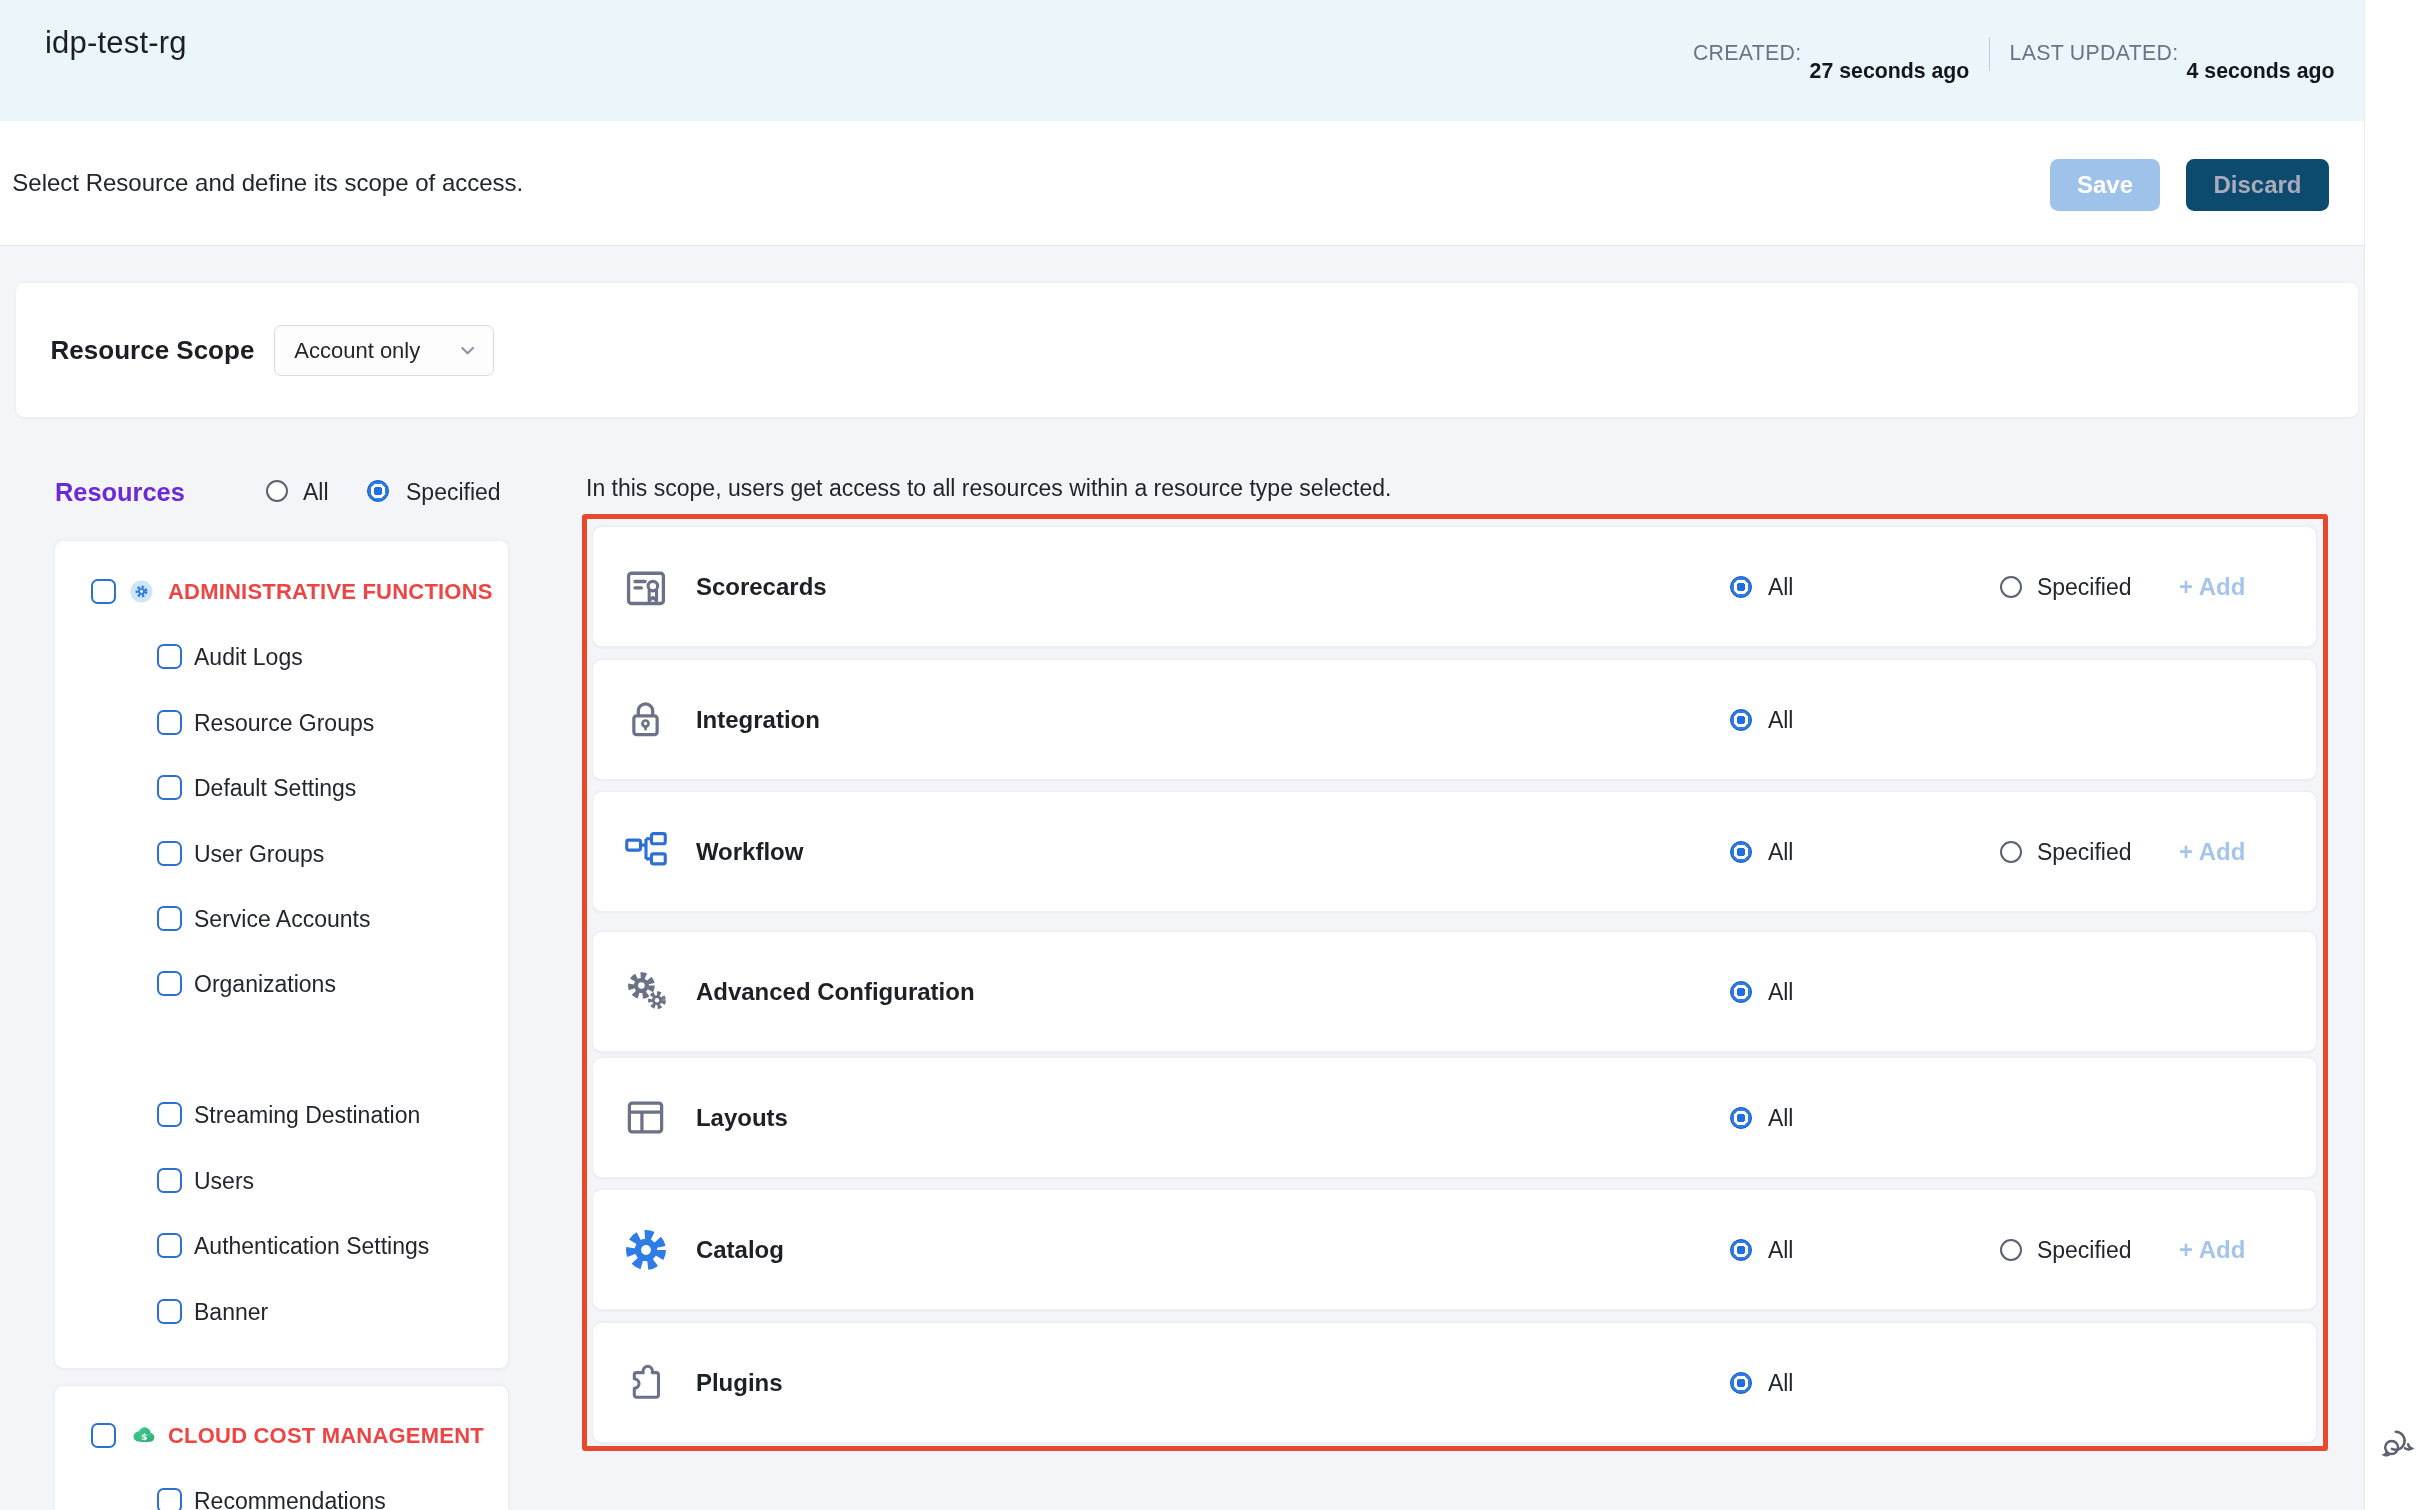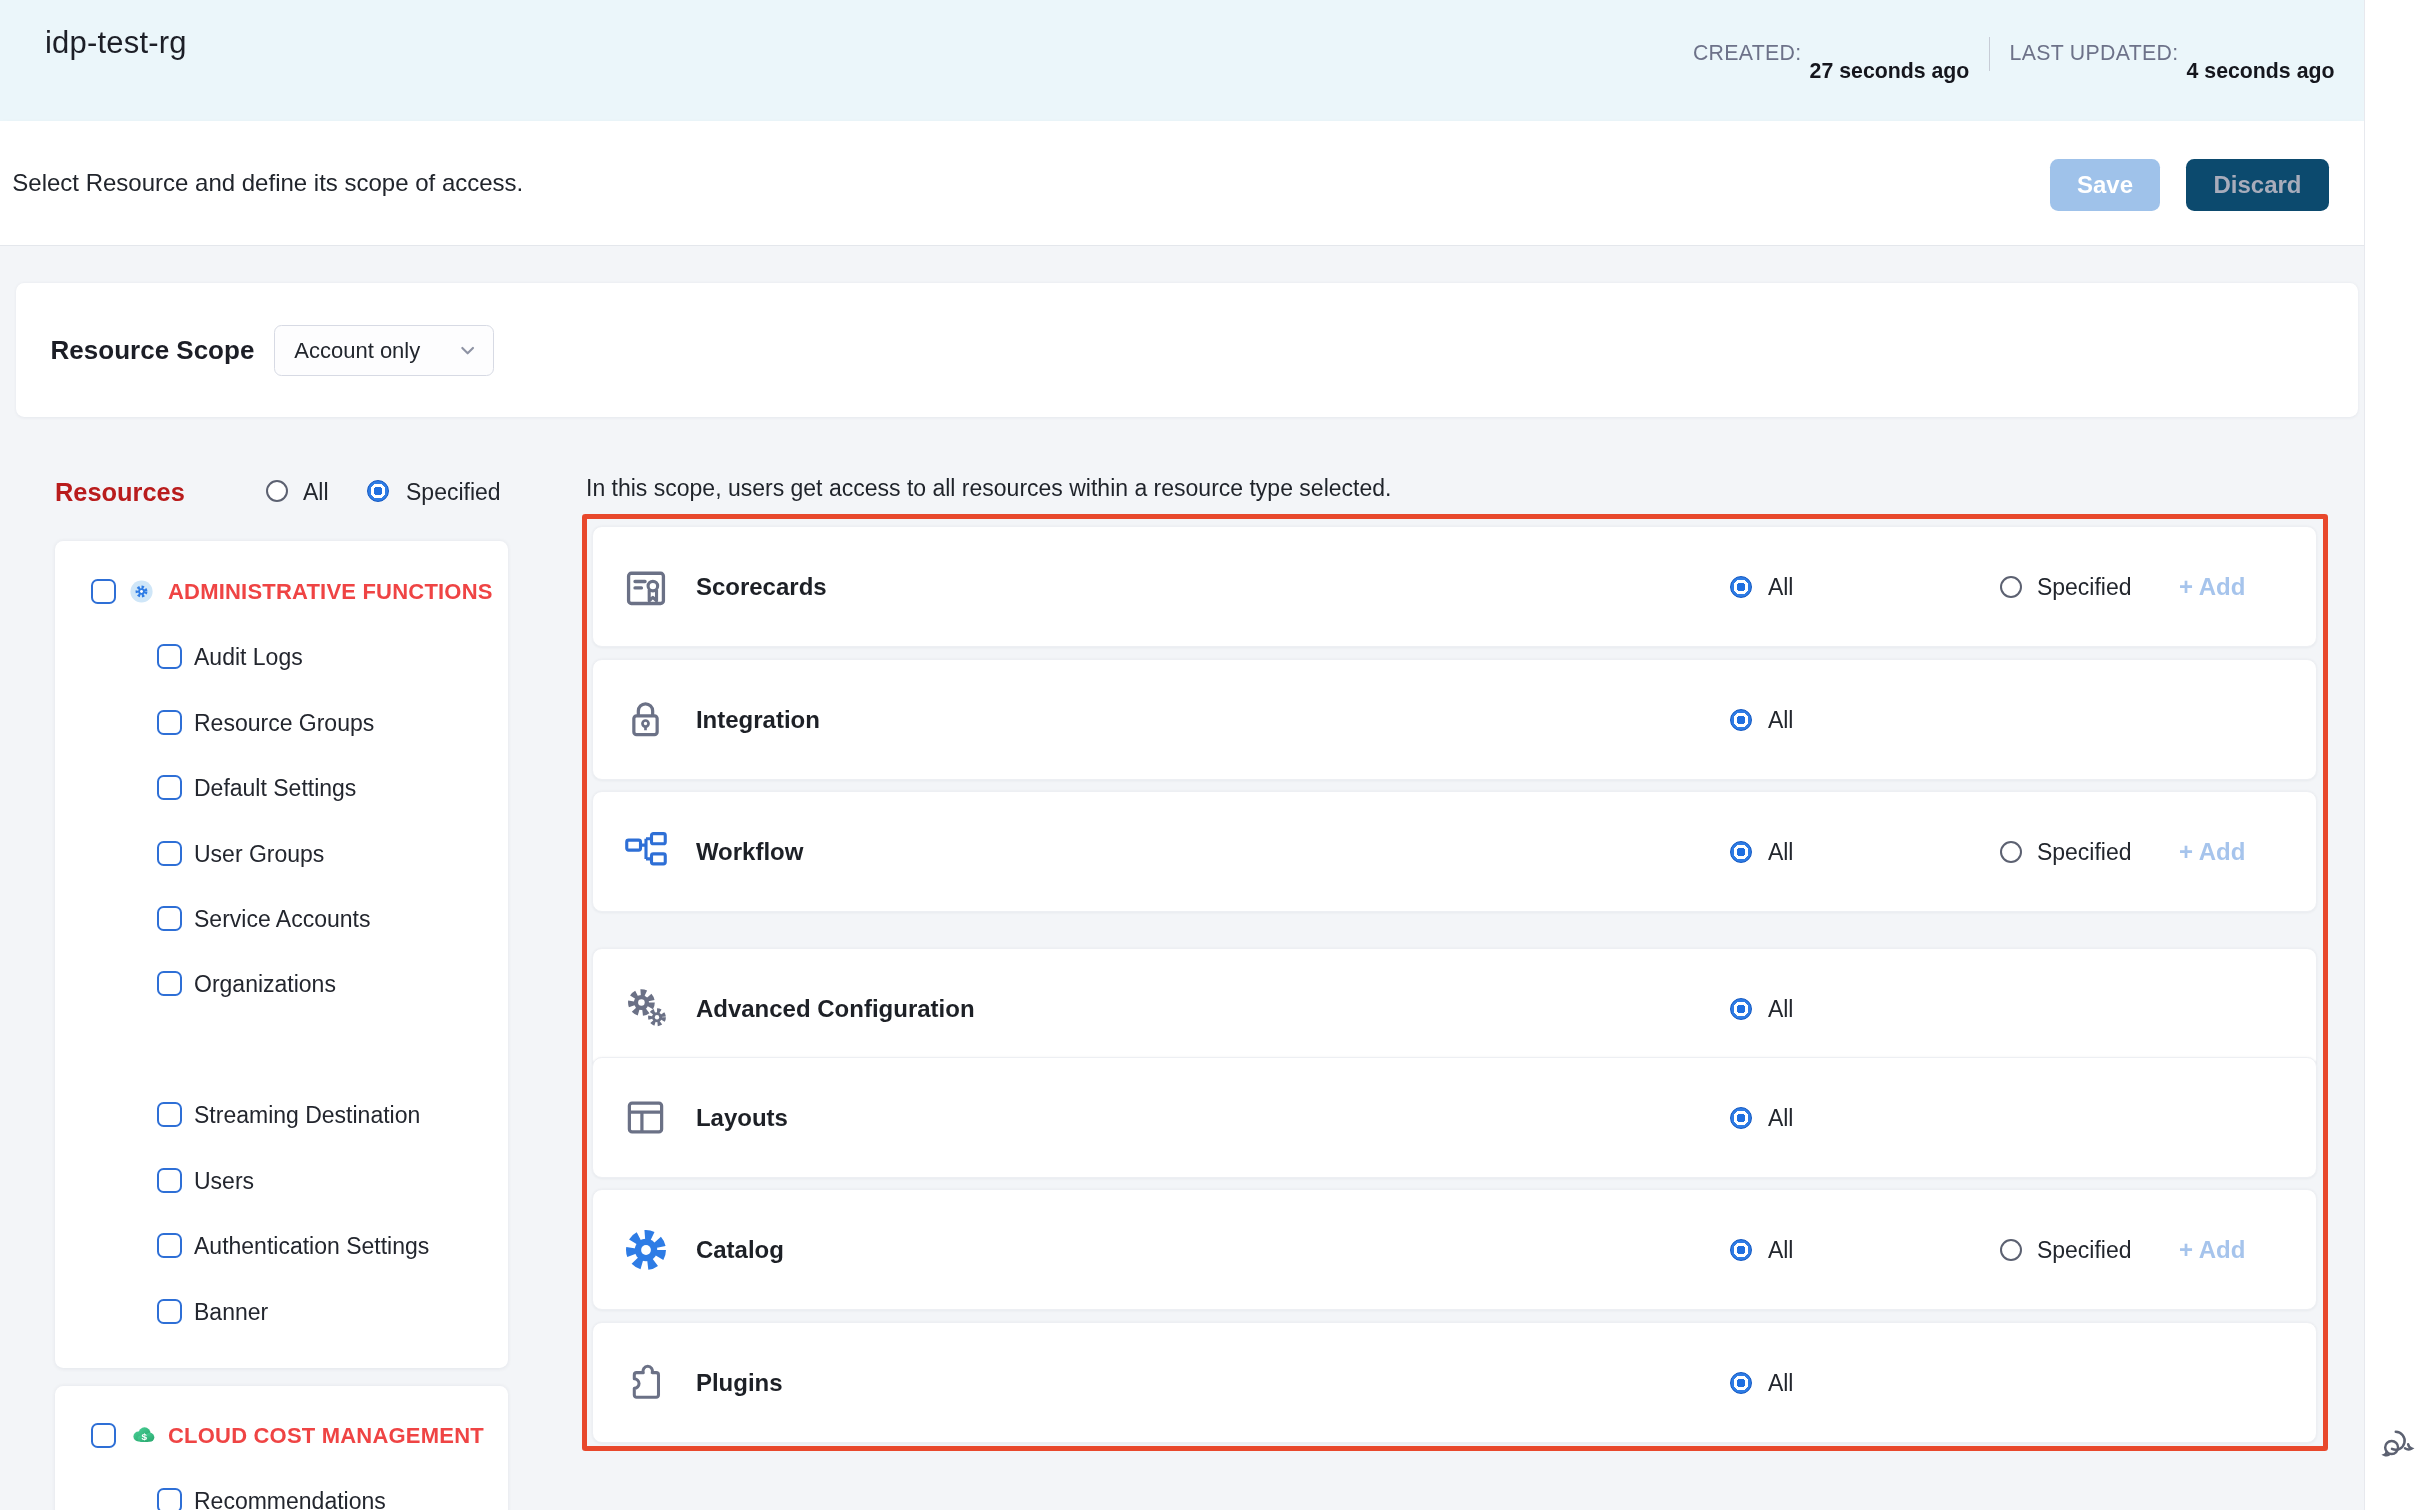--- a/index.html
+++ b/index.html
@@ -39,21 +39,21 @@
     background:#ffffff;border-radius:8.2px;box-shadow:0 0.8px 3.3px rgba(20,30,60,.06);}
   .scope-label{position:absolute;left:35px;top:50%;transform:translateY(-50%);
     font-size:26px;font-weight:700;color:#1c1e26;}
   .dropdown{position:absolute;left:258px;top:42px;width:220px;height:51px;box-sizing:border-box;
     border:1.6px solid #d7dae4;border-radius:7.4px;background:#fdfdfe;display:flex;
     align-items:center;justify-content:space-between;padding:0 14.8px 0 19.7px;
     font-size:22px;color:#22262d;cursor:pointer;}
   
   .res-head{position:absolute;left:55px;top:229px;width:453px;height:33px;}
   .res-title{position:absolute;left:0;top:50%;transform:translateY(-50%);
-    font-size:25.4px;font-weight:700;color:#b91c1c;}
+    font-size:25.4px;font-weight:700;color:#6d28d9;}
   .res-head .radio{position:absolute;top:4.9px;}
   .rh-all-radio{left:211px;}
   .rh-all-label{position:absolute;left:248px;top:50%;transform:translateY(-50%);font-size:23px;color:#22262d;}
   .rh-spec-radio{left:312px;}
   .rh-spec-label{position:absolute;left:351px;top:50%;transform:translateY(-50%);font-size:23px;color:#22262d;}
   
   .res-card{position:absolute;left:55px;width:453px;background:#ffffff;border-radius:8.2px;
     box-shadow:0 0.8px 4.1px rgba(20,30,60,.07);}
   #res-card-1{top:295px;height:827px;}
   #res-card-2{top:1140px;height:246px;}
@@ -264,21 +264,21 @@
             <path d="M18 16.5h6M24 9.5v22M24 9.5h6M24 31.5h6" fill="none" stroke="#2e6fd6" stroke-width="3.4"></path>
           </svg>
         </span>
         <span class="slabel">Workflow</span>
         <span class="radio sel ra"></span>
         <span class="ral">All</span>
         <span class="radio unsel rs"></span>
         <span class="rsl">Specified</span>
         <span class="addl">+ Add</span>
       </div>
-      <div class="srow" style="top: 429px;">
+      <div class="srow" style="top: 412px;">
         <span class="sicon">
           <svg viewBox="0 0 48 48" width="44" height="44">
             <g>
               <circle cx="19" cy="17" r="10.5" fill="none" stroke="#6b7186" stroke-width="8.19" stroke-dasharray="5.46 4.2"></circle>
               <circle cx="19" cy="17" r="8.19" fill="#6b7186"></circle>
               <circle cx="19" cy="17" r="3.5700000000000003" fill="#fff"></circle>
             </g>
             <g>
               <circle cx="36" cy="33" r="7" fill="none" stroke="#6b7186" stroke-width="5.46" stroke-dasharray="3.64 2.8000000000000003"></circle>
               <circle cx="36" cy="33" r="5.46" fill="#6b7186"></circle>

